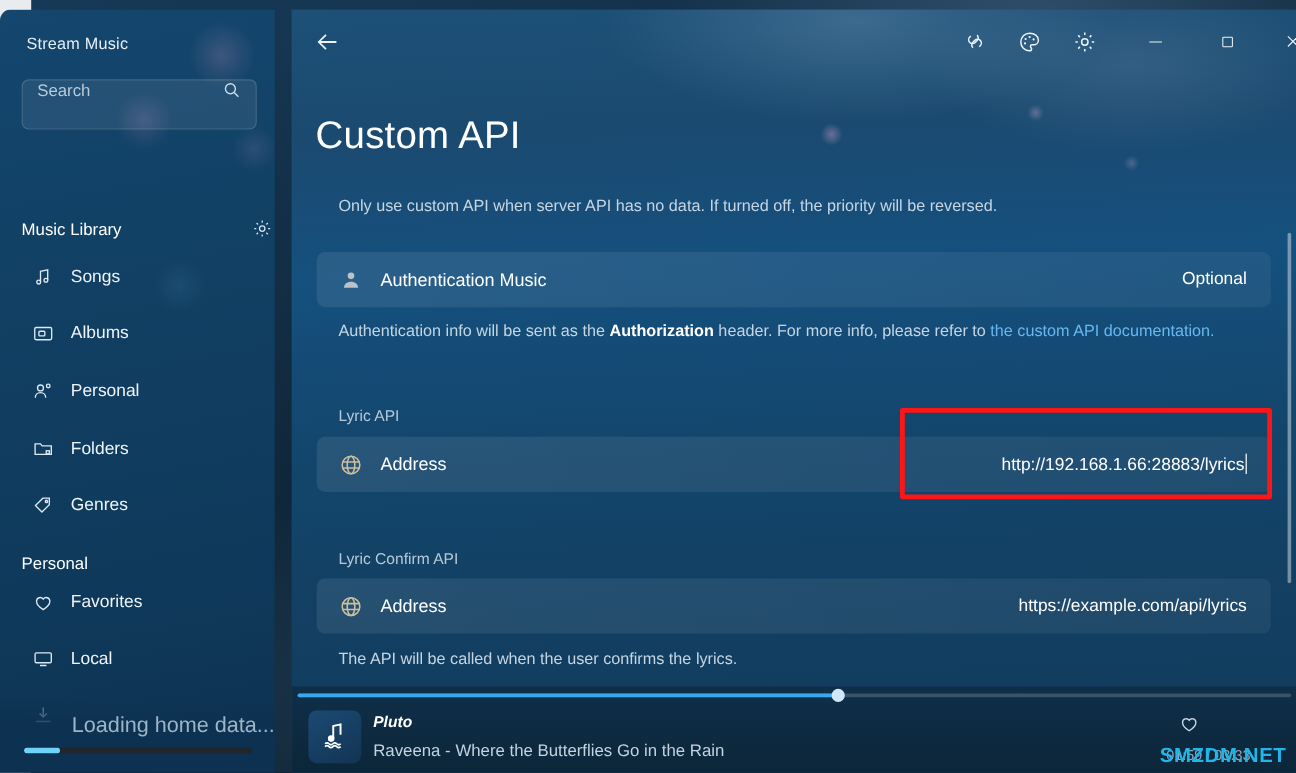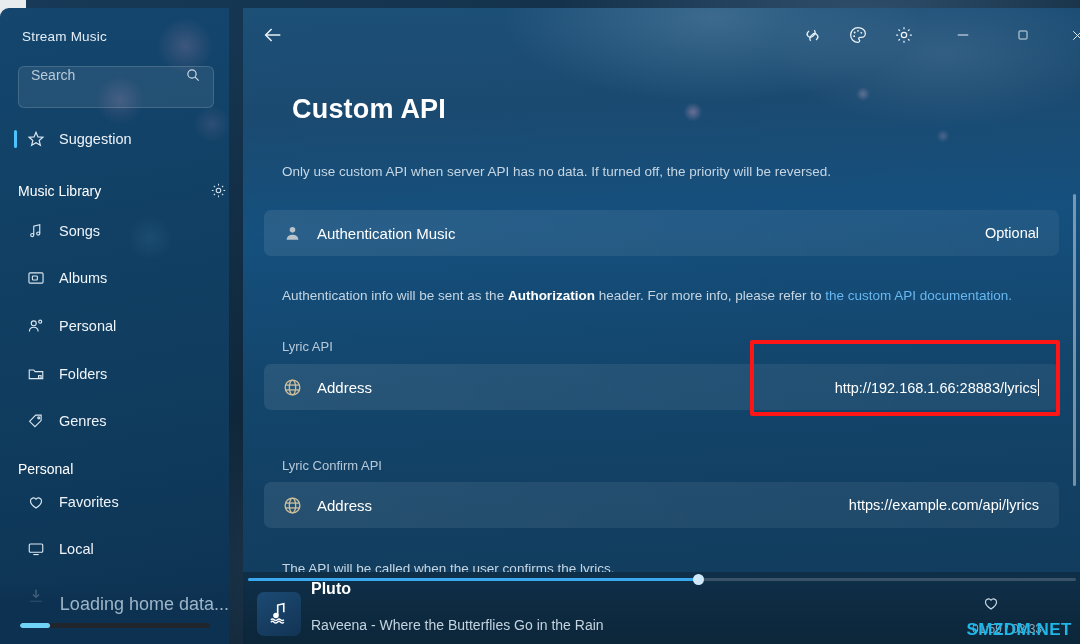--- a/index.html
+++ b/index.html
@@ -88,38 +88,38 @@
       linear-gradient(178deg, #1d5077 0%, #1b4a70 16%, #15507e 34%, #13456b 58%, #123f62 78%, #113a5b 100%);
   }
   
   .titlebar { position: absolute; left: 0; top: 0; width: 837px; height: 58px; }
   .tb-btn { position: absolute; top: 0; height: 58px; display: flex; align-items: center; justify-content: center; color: #ecf3f9; }
   .back-btn { left: 0; width: 60px; }
   .win-ctrl { width: 46px; }
   .tb-icon { width: 46px; }
 
   .page-title {
-    position: absolute; left: 49px; top: 86px;
-    font-size: 27px; font-weight: bold; color: #ffffff; letter-spacing: .2px;
+    position: absolute; left: 20px; top: 86px;
+    font-size: 32px; font-weight: normal; color: #ffffff; letter-spacing: .2px;
   }
   .page-desc {
     position: absolute; left: 39px; top: 156px; font-size: 13.5px; color: #c6d6e3;
   }
 
   .row-card {
     position: absolute; left: 21px; width: 795px; height: 46px;
     background: linear-gradient(90deg, rgba(255,255,255,0.085), rgba(255,255,255,0.055));
     border-radius: 7px; display: flex; align-items: center; padding: 0 20px 0 17px;
   }
   .row-card .rico { width: 22px; height: 22px; display:flex; align-items:center; justify-content:center; margin-right: 14px; }
   .row-card .rlbl { font-size: 15px; color: #ffffff; }
   .row-card .rval { margin-left: auto; font-size: 14.5px; color: #ffffff; position:relative; }
 
   .helper {
-    position: absolute; left: 39px; font-size: 13.5px; color: #c5d5e2; width: 780px; line-height: 19px; margin-top: 20px;
+    position: absolute; left: 39px; font-size: 13.5px; color: #c5d5e2; width: 780px; line-height: 19px;
   }
   .helper b { color: #ffffff; }
   .helper a { color: #67b7f0; text-decoration: none; }
 
   .group-label { position: absolute; left: 39px; font-size: 13px; color: #b7c9d8; }
 
   .caret {
     display:inline-block; width:1px; height:17px; background:#ffffff;
     margin-left: 1px; vertical-align: -3px;
   }
@@ -135,21 +135,21 @@
   
   .player {
     position: absolute; left: 0; bottom: 0; width: 837px; height: 72px;
     background: linear-gradient(180deg, #0f2f49 0%, #0c2639 100%);
   }
   .prog-track { position: absolute; left: 5px; top: 6px; width: 828px; height: 3px; background: rgba(255,255,255,0.18); border-radius:2px;}
   .prog-fill { position: absolute; left: 5px; top: 6px; width: 451px; height: 3px; background: #3aa7ee; border-radius:2px;}
   .prog-thumb { position: absolute; left: 450px; top: 2px; width: 11px; height: 11px; border-radius: 50%; background: #cfe9fb; }
   .art { position: absolute; left: 14px; top: 20px; width: 44px; height: 44px; border-radius: 7px;
      background: linear-gradient(150deg, #1c4a73, #123454); display:flex; align-items:center; justify-content:center; }
-  .ptitle { position: absolute; left: 68px; top: 8px; font-size: 16px; font-weight: bold; color: #ffffff;}
+  .ptitle { position: absolute; left: 68px; top: 22px; font-size: 13px; font-weight: bold; color: #ffffff; font-style: italic;}
   .psub { position: absolute; left: 68px; top: 45px; font-size: 14px; color: #c3d3e0;}
   .ptime { position: absolute; right: 38px; bottom: 8px; font-size: 12px; color: #8fa8bb; }
   .pheart { position: absolute; right: 80px; bottom: 32px; width: 18px; height: 18px; color: #cddce8;}
 
   
   .wm { position: absolute; right: 6px; bottom: 12px; pointer-events:none; }
   .wm-cn { font-size: 30px; font-weight: bold; color: rgba(255,255,255,0.92); letter-spacing: 1px;
      font-family: "DejaVu Sans", sans-serif; }
   .wm-badge { display:inline-block; width:26px; height:26px; border-radius:50%; background:#ffffff; color:#111;
      font-size:17px; font-weight:bold; text-align:center; line-height:26px; vertical-align: 3px; margin-right:4px;
@@ -170,28 +170,20 @@
     <div class="search-box">
       <span class="ph">Search</span>
       <span class="mag">
         <svg viewBox="0 0 24 24" width="16" height="16" fill="none" stroke="currentColor" stroke-width="1.8">
           <circle cx="10.5" cy="10.5" r="6.2"></circle>
             <line x1="15.2" y1="15.2" x2="20.5" y2="20.5"></line>
         </svg>
       </span>
     </div>
 
-    <div class="nav-item active" style="top:114px">
-      <span class="ico">
-        <svg viewBox="0 0 24 24" width="18" height="18" fill="none" stroke="currentColor" stroke-width="1.6">
-          <polygon points="12,3 14.6,9.2 21.2,9.7 16.2,14 17.8,20.4 12,16.9 6.2,20.4 7.8,14 2.8,9.7 9.4,9.2"></polygon>
-        </svg>
-      </span>
-      <span class="lbl">Suggestion</span>
-    </div>
 
     <div class="section-head" style="top:175px">Music Library</div>
     <span class="lib-gear" style="top:174px">
       <svg viewBox="0 0 24 24" width="17" height="17" fill="none" stroke="#d4e2ee" stroke-width="1.5">
         <circle cx="12" cy="12" r="3.2"></circle>
         <path d="M12 2.6v2.4M12 19v2.4M21.4 12H19M5 12H2.6M18.6 5.4l-1.7 1.7M7.1 16.9l-1.7 1.7M18.6 18.6l-1.7-1.7M7.1 7.1L5.4 5.4"></path>
       </svg>
     </span>
 
     <div class="nav-item" style="top:206px">

